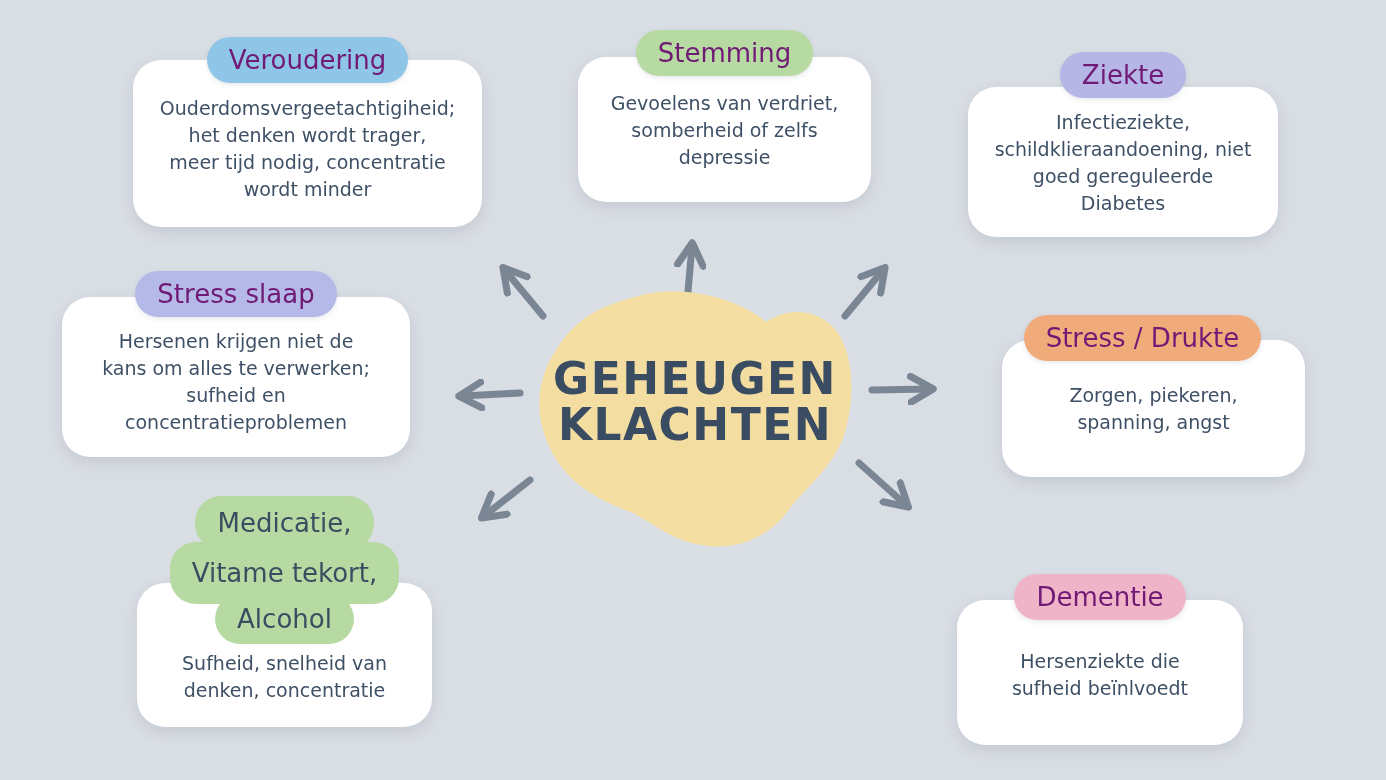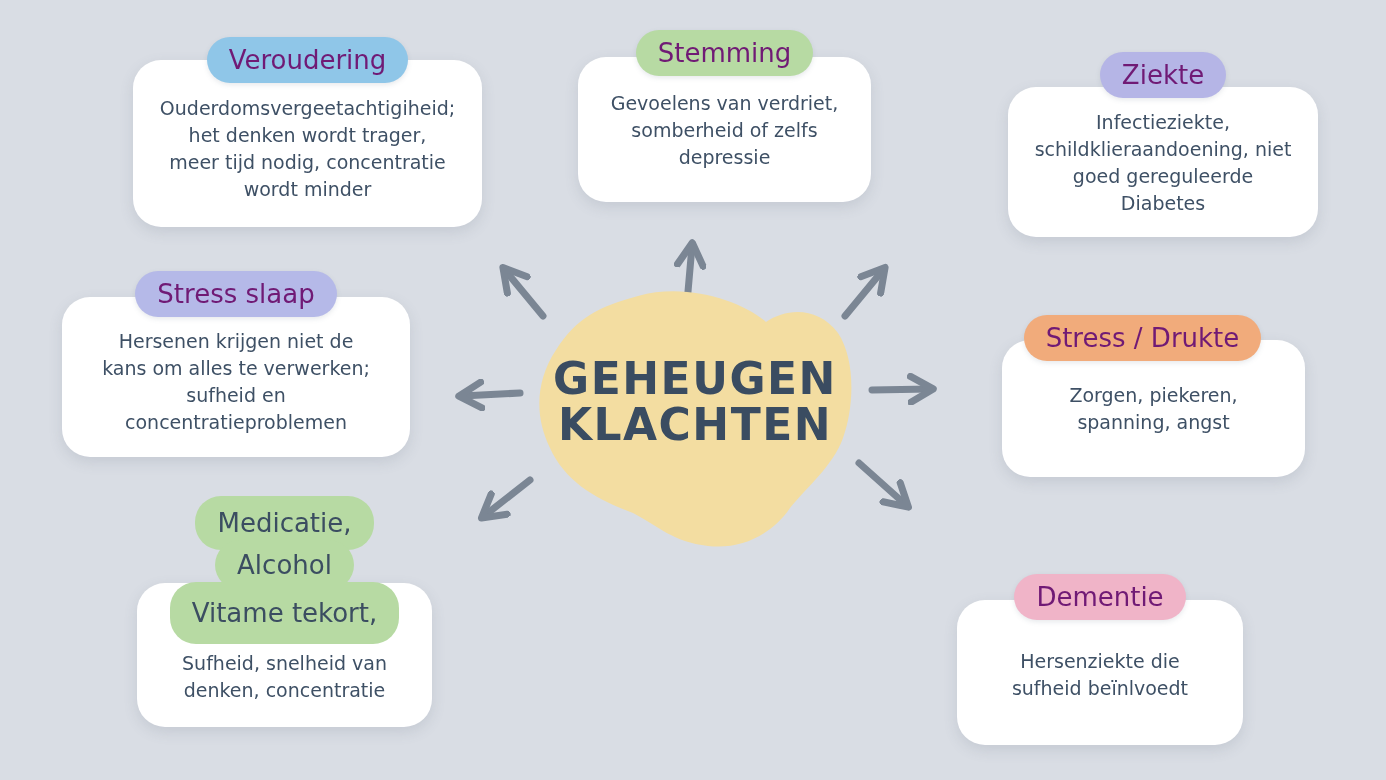--- a/index.html
+++ b/index.html
@@ -94,21 +94,21 @@
 
   <div class="node" style="left:578px;top:30px;width:293px;">
     <div class="pill" style="margin-bottom: -19px; background-color: rgb(183, 218, 163);">Stemming</div>
     <div class="card" style="height:145px;padding-top:33px;">
       <div class="body">Gevoelens van verdriet,
 somberheid of zelfs
 depressie</div>
     </div>
   </div>
 
-  <div class="node" style="left:1008px;top:52px;width:310px;">
+  <div class="node" style="left:968px;top:52px;width:310px;">
     <div class="pill" style="margin-bottom: -11px; background-color: rgb(181, 181, 230);">Ziekte</div>
     <div class="card" style="height:150px;padding-top:22px;">
       <div class="body">Infectieziekte,
 schildklieraandoening, niet
 goed gereguleerde
 Diabetes</div>
     </div>
   </div>
 
   <div class="node" style="left:62px;top:271px;width:348px;">
@@ -124,22 +124,22 @@
   <div class="node" style="left:1002px;top:315px;width:303px;">
     <div class="pill" style="margin-bottom: -21px; left: -11px; background-color: rgb(241, 171, 123);">Stress / Drukte</div>
     <div class="card" style="height:137px;padding-top:42px;">
       <div class="body">Zorgen, piekeren,
 spanning, angst</div>
     </div>
   </div>
 
   <div class="node" style="left:137px;top:496px;width:295px;">
     <div class="blob-row" style="height: 54px; background-color: rgb(183, 218, 163);">Medicatie,</div>
+    <div class="blob-row" style="height: 62px; margin-top: -8px; background-color: rgb(183, 218, 163);">Vitame tekort,</div>
     <div class="blob-row" style="height: 50px; margin-top: -10px; background-color: rgb(183, 218, 163);">Alcohol</div>
-    <div class="blob-row" style="height: 62px; margin-top: -8px; background-color: rgb(183, 218, 163);">Vitame tekort,</div>
     <div class="card" style="height:144px;margin-top:-61px;padding-top:67px;">
       <div class="body">Sufheid, snelheid van
 denken, concentratie</div>
     </div>
   </div>
 
   <div class="node" style="left:957px;top:526px;width:286px;margin-top:48px;">
     <div class="pill" style="margin-bottom: -20px; background-color: rgb(240, 180, 200);">Dementie</div>
     <div class="card" style="height:145px;padding-top:48px;">
       <div class="body">Hersenziekte die

